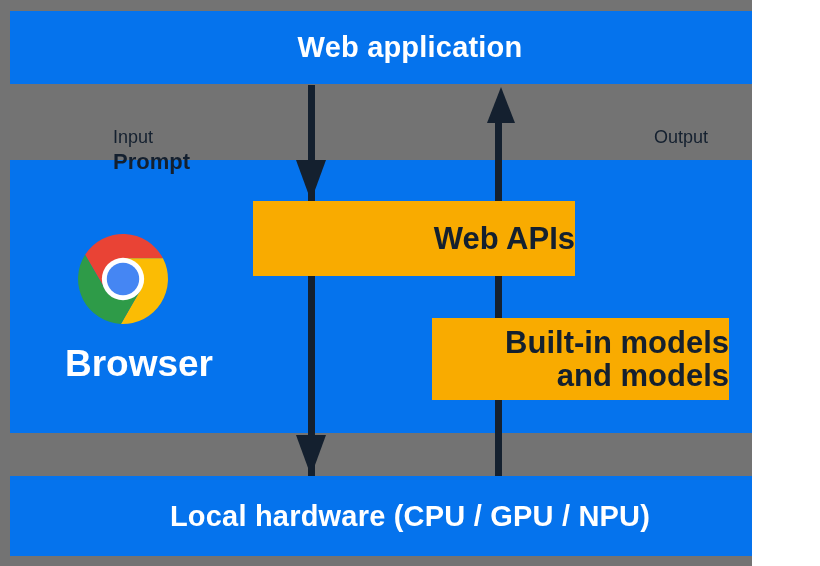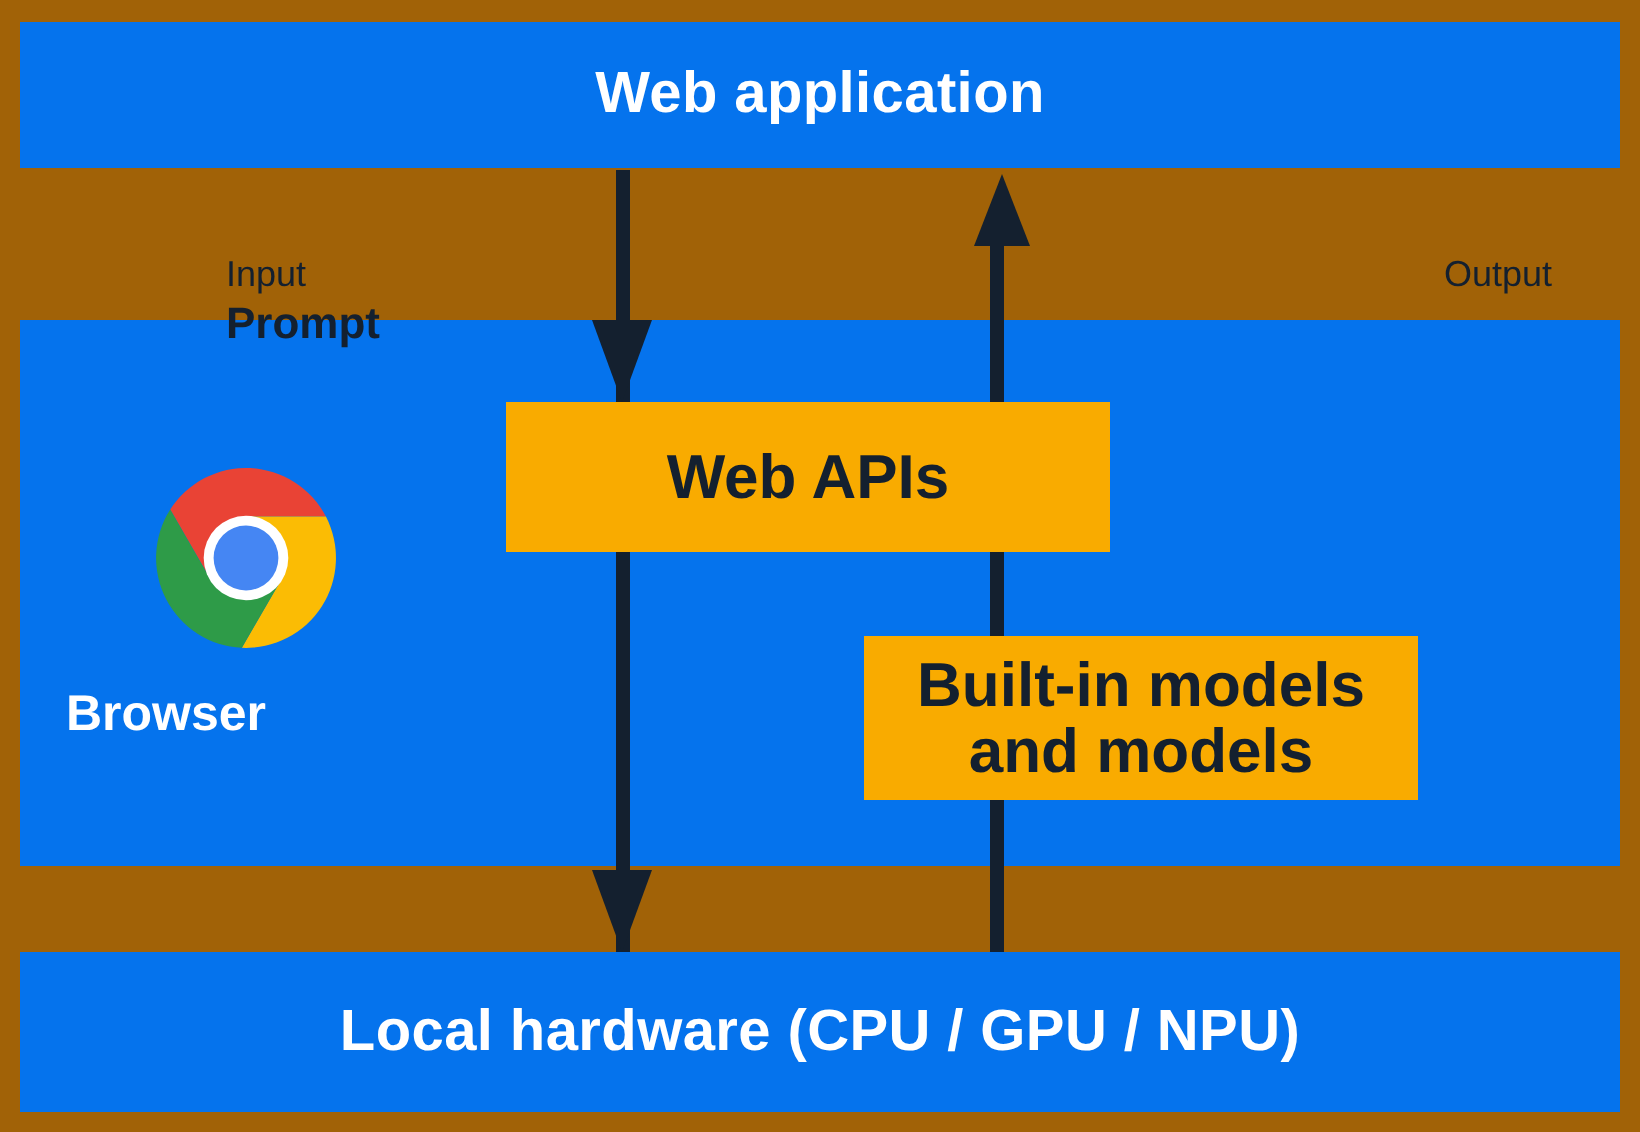--- a/index.html
+++ b/index.html
@@ -2,23 +2,23 @@
 <html><head>
 <meta charset="utf-8">
 <style>
   html, body {
     margin: 0;
     padding: 0;
     background: #ffffff;
   }
   .canvas {
     position: relative;
-    width: 820px;
+    width: 752px;
     height: 566px;
-    background: #a16207;
+    background: #737373;
     overflow: hidden;
     font-family: "Liberation Sans", sans-serif;
   }
   .band {
     position: absolute;
     left: 10px;
     width: 800px;
     background: #0573ED;
     z-index: 1;
   }
@@ -86,25 +86,26 @@
     font-weight: bold;
     line-height: 27px;
   }
   
   .yellow-box {
     position: absolute;
     background: #F9AB00;
     color: #14202F;
     display: flex;
     flex-direction: column;
-    align-items: center;
+    align-items: flex-end;
     justify-content: center;
     font-weight: bold;
     z-index: 3;
     text-align: center;
+    padding-left: 20px;
   }
   #web-apis-box {
     left: 253px; top: 201px;
     width: 302px; height: 75px;
     font-size: 31px;
   }
   #builtin-box {
     left: 432px; top: 318px;
     width: 277px; height: 82px;
     font-size: 31px;
@@ -114,23 +115,23 @@
   #chrome-logo {
     position: absolute;
     left: 78px; top: 234px;
     width: 90px; height: 90px;
     z-index: 2;
   }
   #browser-label {
     position: absolute;
     left: 33px; top: 343px;
     width: 180px;
-    text-align: left;
+    text-align: right;
     color: #ffffff;
-    font-size: 25px;
+    font-size: 37px;
     font-weight: bold;
     z-index: 2;
   }
 </style>
 </head>
 <body>
 
 <div class="canvas">
 
   <div class="band band-top">

